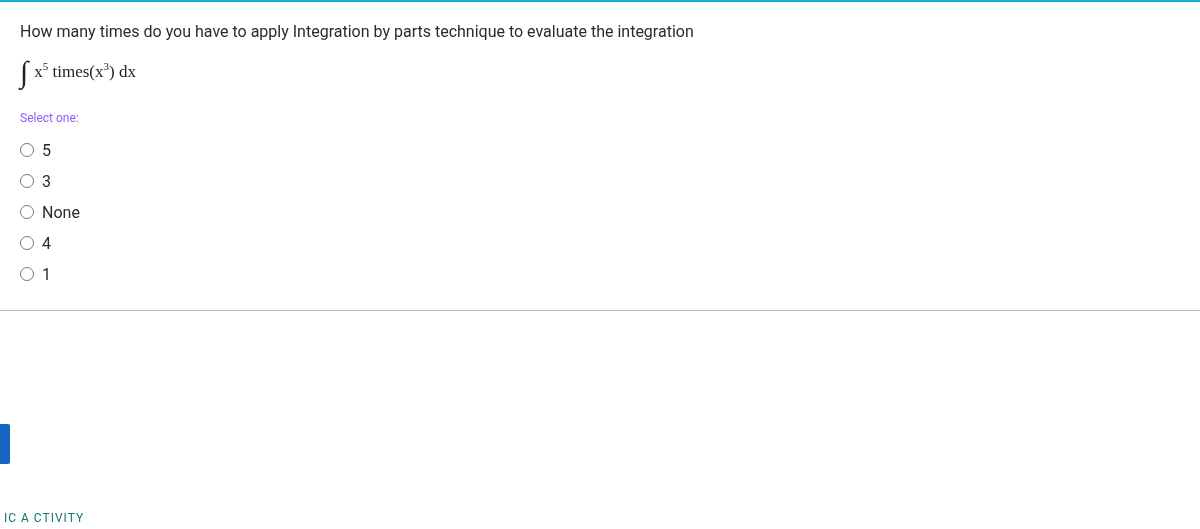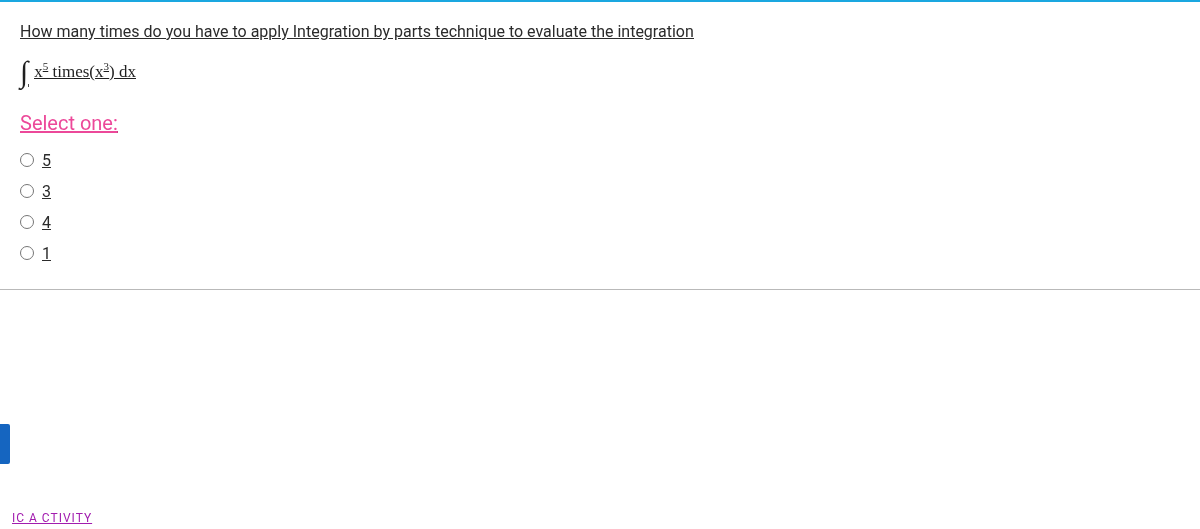--- a/index.html
+++ b/index.html
@@ -1,30 +1,30 @@
 <!DOCTYPE html>
 <html><head>
 <meta charset="utf-8">
 <style>
-  * { box-sizing: border-box; margin: 0; padding: 0; text-decoration: underline; }
+  * { box-sizing: border-box; margin: 0; padding: 0; }
   html, body { width: 1200px; height: 529px; font-family: -apple-system, "Segoe UI", Roboto, Arial, sans-serif; color: #1f1f1f; background: #fff; }
   .top-rule { border-top: 2px solid #1aa7e0; }
   .question-block { padding: 18px 0 20px 20px; border-bottom: 1px solid #b9b9b9; }
   .question-text { font-size: 16px; line-height: 1.55; color: #2b2b2b; }
   .formula { margin-top: 12px; font-size: 17px; display: flex; align-items: center; gap: 6px; }
   .int-sym { font-size: 30px; line-height: 1; font-family: "Cambria Math","STIXGeneral",serif; }
   .formula .base { font-family: "Cambria Math","STIXGeneral",serif; }
   .formula sup { font-size: 0.65em; vertical-align: super; line-height: 0; }
   .select-block { margin-top: 24px; }
-  .select-label { font-size: 20px; color: #ec4899; }
+  .select-label { font-size: 12px; color: #8b5cf6; }
   .options { margin-top: 10px; }
   .option { display: flex; align-items: center; gap: 8px; padding: 6px 0; font-size: 16px; color: #2b2b2b; cursor: pointer; }
   .option input[type="radio"] { width: 14px; height: 14px; cursor: pointer; accent-color: #444; }
   .side-tab { position: absolute; left: 0; top: 424px; width: 10px; height: 40px; background: #1565c0; border-top-right-radius: 2px; border-bottom-right-radius: 2px; }
-  .footer-cut { position: absolute; left: 12px; bottom: 4px; color: #a21caf; font-size: 12px; letter-spacing: 1px; }
+  .footer-cut { position: absolute; left: 4px; bottom: 4px; color: #0f766e; font-size: 12px; letter-spacing: 1px; }
   .page { position: relative; width: 1200px; height: 529px; }
 </style>
 </head>
 <body>
 
 <div class="page">
   <div class="top-rule"></div>
 
   <div class="question-block">
     <div class="question-text">How many times do you have to apply  Integration by parts technique to evaluate the integration</div>
@@ -43,20 +43,24 @@
         <label class="option">
           <input type="radio" name="answer" style="">
           <span>5</span>
         </label>
         <label class="option">
           <input type="radio" name="answer" style="">
           <span>3</span>
         </label>
         <label class="option">
           <input type="radio" name="answer" style="">
+          <span>None</span>
+        </label>
+        <label class="option">
+          <input type="radio" name="answer" style="">
           <span>4</span>
         </label>
         <label class="option">
           <input type="radio" name="answer" style="">
           <span>1</span>
         </label>
       </div>
     </div>
   </div>
 

